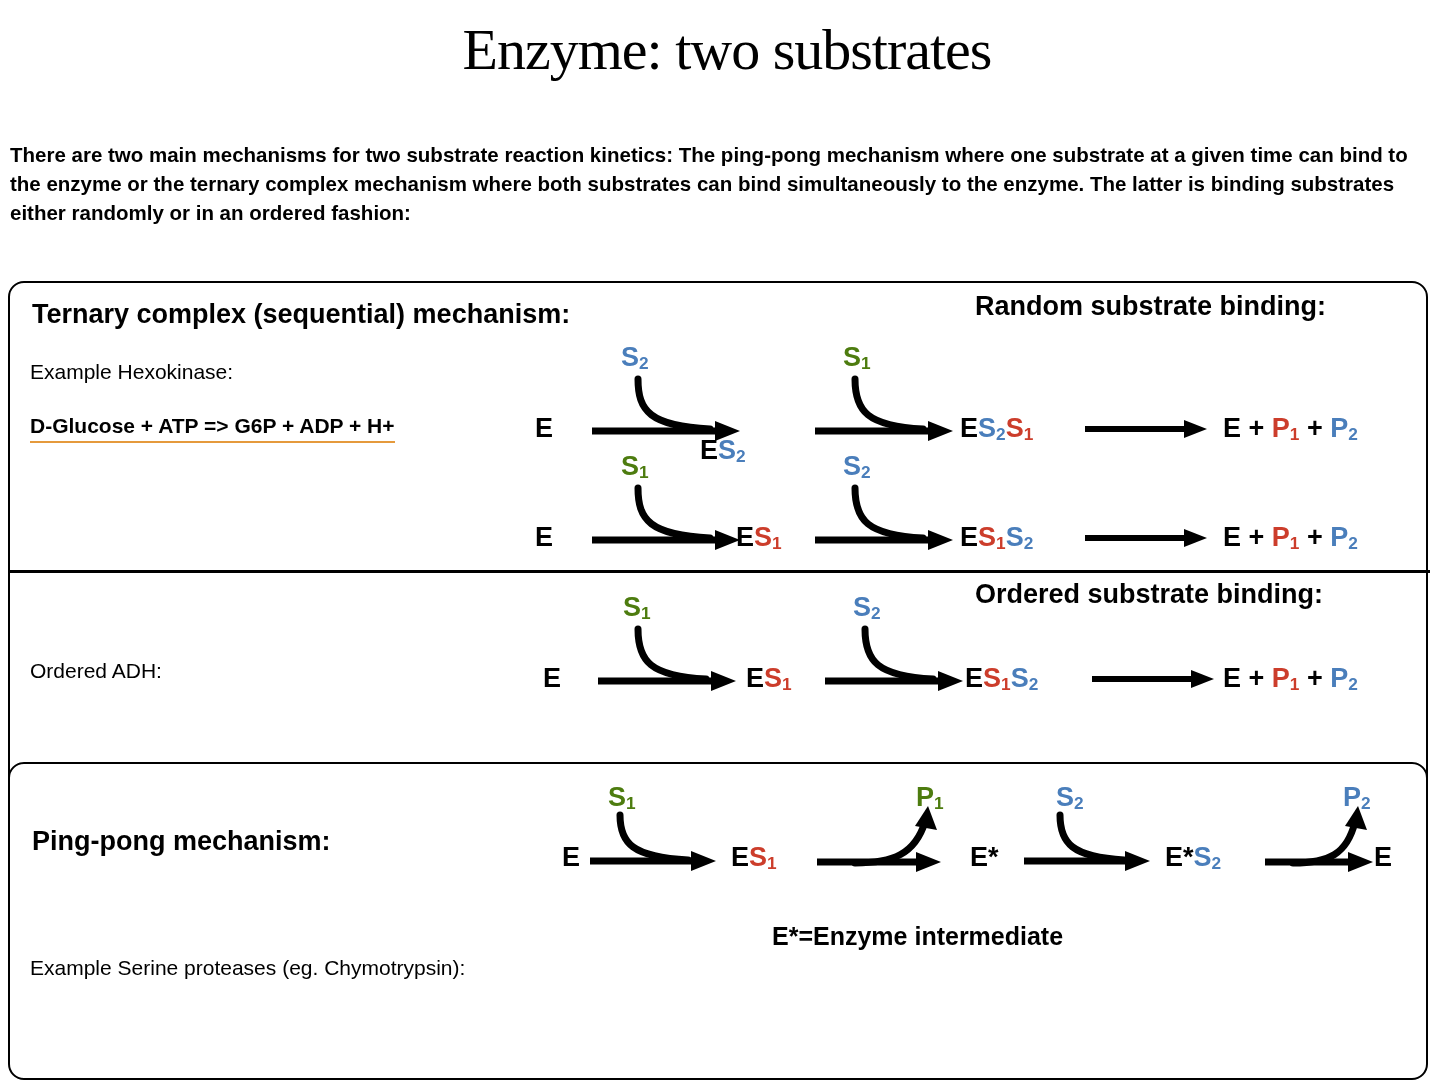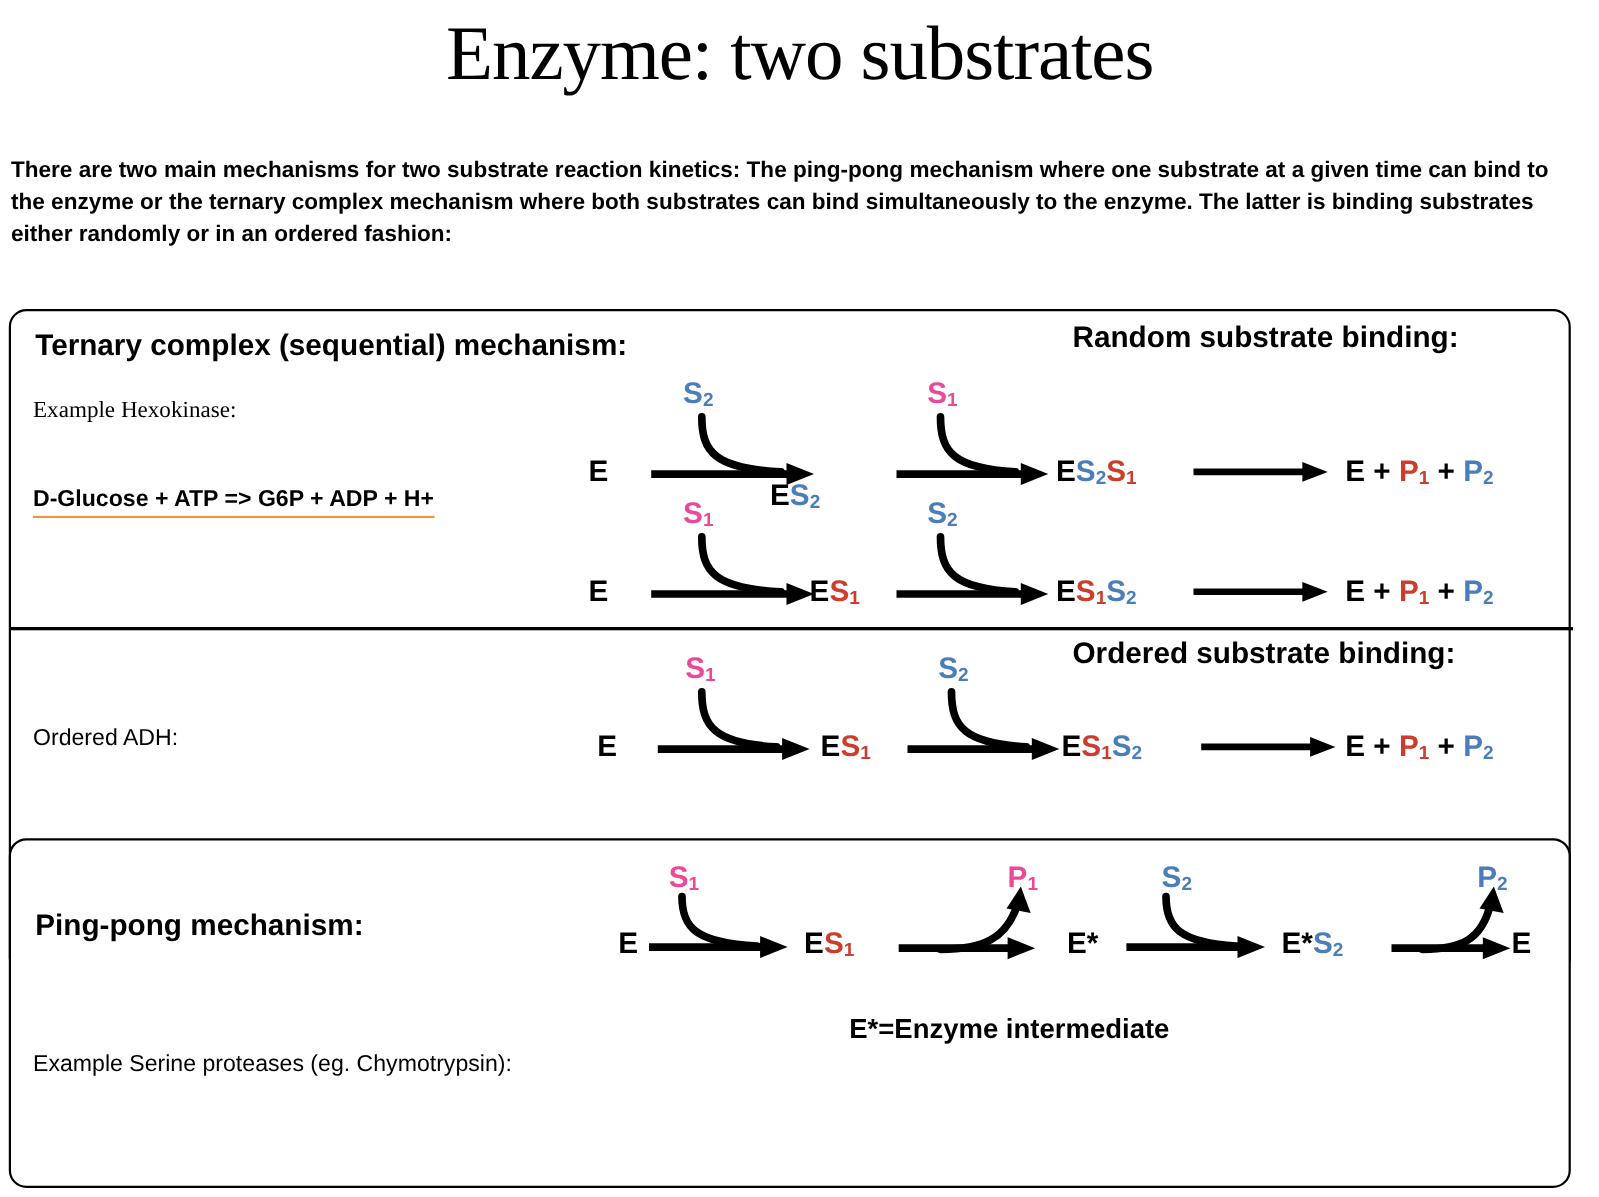--- a/index.html
+++ b/index.html
@@ -9,21 +9,21 @@
     font-family:"Liberation Sans", sans-serif;
     color:#000;
     overflow:hidden;
     position:relative;
   }
   
   .title{
     position:absolute; left:0; top:0; width:1454px;
     text-align:center;
     font-family:"Liberation Serif", serif;
-    font-size:70px;
+    font-size:58px;
     font-weight:400;
     letter-spacing:-1px;
     line-height:100px;
   }
   
   .intro{
     position:absolute;
     left:10px; top:140px; width:1420px;
     font-size:20.5px;
     font-weight:bold;
@@ -59,21 +59,20 @@
   }
   .sub-label-bold{
     position:absolute;
     font-size:21px;
     font-weight:bold;
     white-space:nowrap;
   }
   .underline-orange{
     border-bottom:2.5px solid #E59A3C;
     padding-bottom:3px;
-    margin-top:28px;
   }
   .note-center{
     position:absolute;
     font-size:25px;
     font-weight:bold;
     white-space:nowrap;
   }
 
   
   .sp{
@@ -87,21 +86,21 @@
   .sp .blue{color:#4A7EBB;}
   .sp sub{font-size:0.64em; font-weight:bold; vertical-align:baseline; position:relative; top:0.20em;}
 
   .lbl{
     position:absolute;
     font-size:27px;
     font-weight:bold;
     white-space:nowrap;
     line-height:1;
   }
-  .lbl.red{color:#ec4899;}
+  .lbl.red{color:#4d7c0f;}
   .lbl.blue{color:#4A7EBB;}
   .lbl sub{font-size:0.64em; vertical-align:baseline; position:relative; top:0.20em;}
 
   
   .arrow{ position:absolute; }
   .arrow svg{ display:block; }
 </style>
 </head>
 <body>
 
@@ -109,21 +108,21 @@
 
 <div class="intro">There are two main mechanisms for two substrate reaction kinetics: The ping-pong mechanism where one substrate at a given time can bind to the enzyme or the ternary complex mechanism where both substrates can bind simultaneously to the enzyme. The latter is binding substrates either randomly or in an ordered fashion:</div>
 
 <div class="box" id="box-ternary">
 
   <div class="divider"></div>
 
   <div class="box-heading" style="left:22px; top:16px;">Ternary complex (sequential) mechanism:</div>
   <div class="box-heading" style="left:965px; top:8px;">Random substrate binding:</div>
 
-  <div class="sub-label" style="left:20px; top:77px;font-family:Liberation Serif, serif;">Example Hexokinase:</div>
+  <div class="sub-label" style="left:20px; top:77px;">Example Hexokinase:</div>
   <div class="sub-label-bold underline-orange" style="left:20px; top:131px;">D-Glucose + ATP =&gt; G6P + ADP + H+</div>
 
   <div class="sp" style="left:525px; top:132px;">
     <span>E</span>
   </div>
 
   <div class="lbl blue" style="left:611px; top:61px;">
     S<sub>2</sub>
   </div>
 

